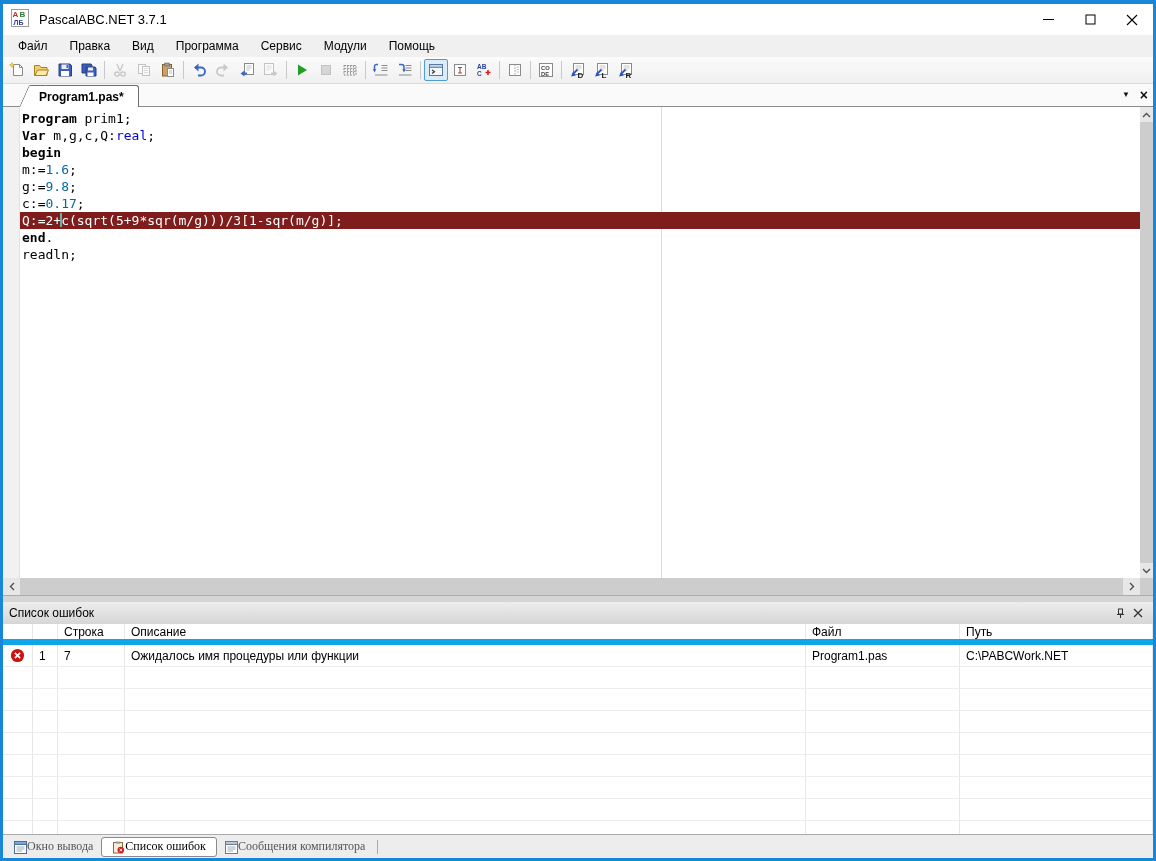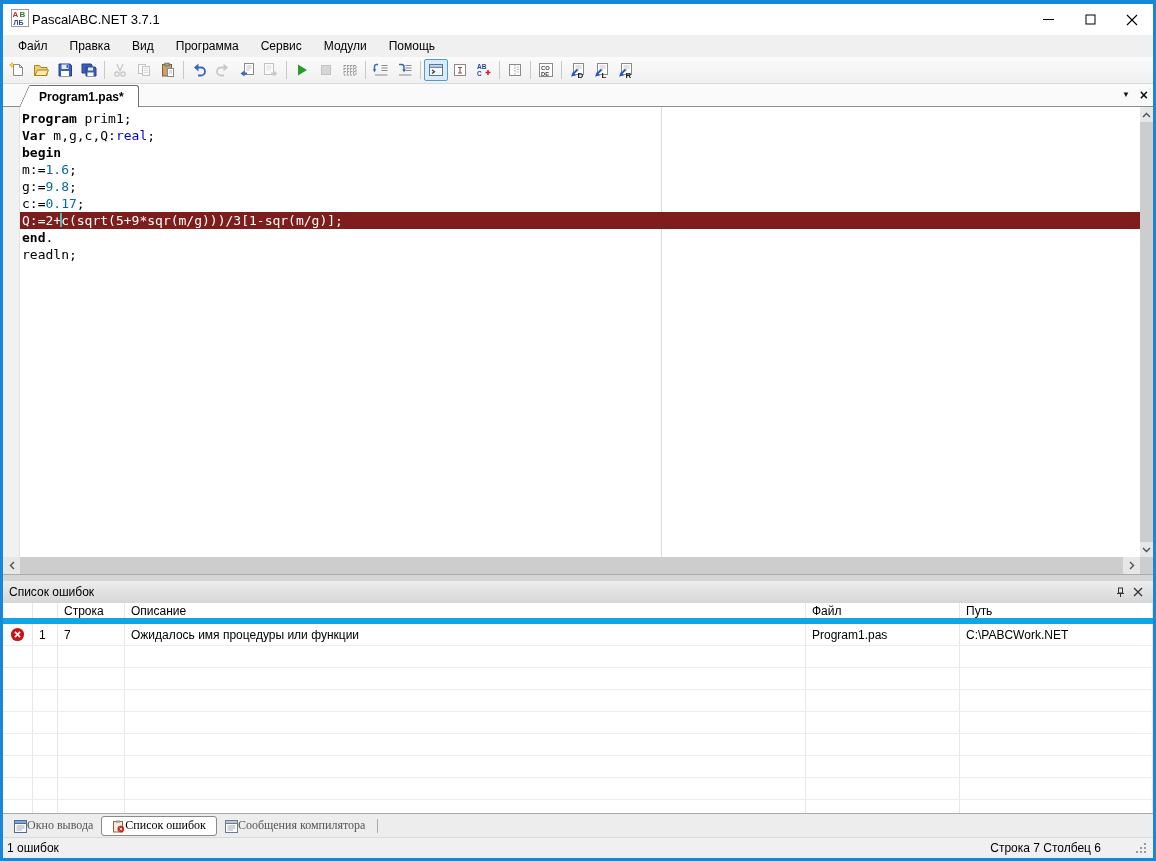--- a/index.html
+++ b/index.html
@@ -5,21 +5,21 @@
   html,body{margin:0;padding:0;background:#888;}
   *{box-sizing:border-box;}
   .window{
     width:1156px;height:861px;
     border:3px solid #1886D9;border-top-width:4px;
     background:#fff;display:flex;flex-direction:column;
     font-family:"Liberation Sans",sans-serif;position:relative;overflow:hidden;
   }
   
   .titlebar{height:31px;background:#fff;display:flex;align-items:center;padding:0 0 0 8px;flex:0 0 auto;}
-  .titlebar .title{font-size:13px;color:#000;margin-left:3px;flex:1;}
+  .titlebar .title{font-size:13px;color:#000;margin-left:10px;flex:1;}
   .wincontrols{display:flex;height:100%;}
   .wbtn{width:42px;height:100%;display:flex;align-items:center;justify-content:center;}
   
   .menubar{height:22px;background:#F0F0F0;display:flex;align-items:center;font-size:12px;padding-left:4px;flex:0 0 auto;}
   .menu-item{padding:3px 11px;color:#000;}
   
   .toolbar{height:27px;background:linear-gradient(#FBFBFB,#F0F0F0);border-bottom:1px solid #D9D9D9;display:flex;align-items:center;padding-left:2px;flex:0 0 auto;}
   .tbtn{width:24px;height:22px;display:flex;align-items:center;justify-content:center;border:1px solid transparent;border-radius:2px;margin:0 0;}
   .tbtn.selected{border-color:#4E9BD8;background:#DCEBF8;}
   .tbtn.disabled .ticon{filter:grayscale(1);opacity:.55;}
@@ -540,30 +540,14 @@
             <rect x=".5" y=".5" width="12" height="12" fill="#fff" stroke="#6B7C8D"></rect>
             <rect x=".5" y=".5" width="12" height="3" fill="#B9C6D4" stroke="#6B7C8D"></rect>
             <path d="M2.5 6h8M2.5 8h8M2.5 10h5.5" stroke="#9AAABB"></path>
           </svg>
         </span>
         <span>Сообщения компилятора</span>
       </div>
       <div class="btab-sep"></div>
     </div>
 
-  <div class="statusbar">
-    <span class="status-left">1 ошибок</span>
-    <span class="status-pos">Строка 7 Столбец 6</span>
-    <span class="grip">
-        <svg width="13" height="13" viewBox="0 0 13 13">
-          <g fill="#9a9a9a">
-            <rect x="9" y="1" width="2" height="2"></rect>
-            <rect x="9" y="5" width="2" height="2"></rect>
-            <rect x="5" y="5" width="2" height="2"></rect>
-            <rect x="9" y="9" width="2" height="2"></rect>
-            <rect x="5" y="9" width="2" height="2"></rect>
-            <rect x="1" y="9" width="2" height="2"></rect>
-          </g>
-        </svg>
-      </span>
-  </div>
 
 </div>
 
 </body></html>

